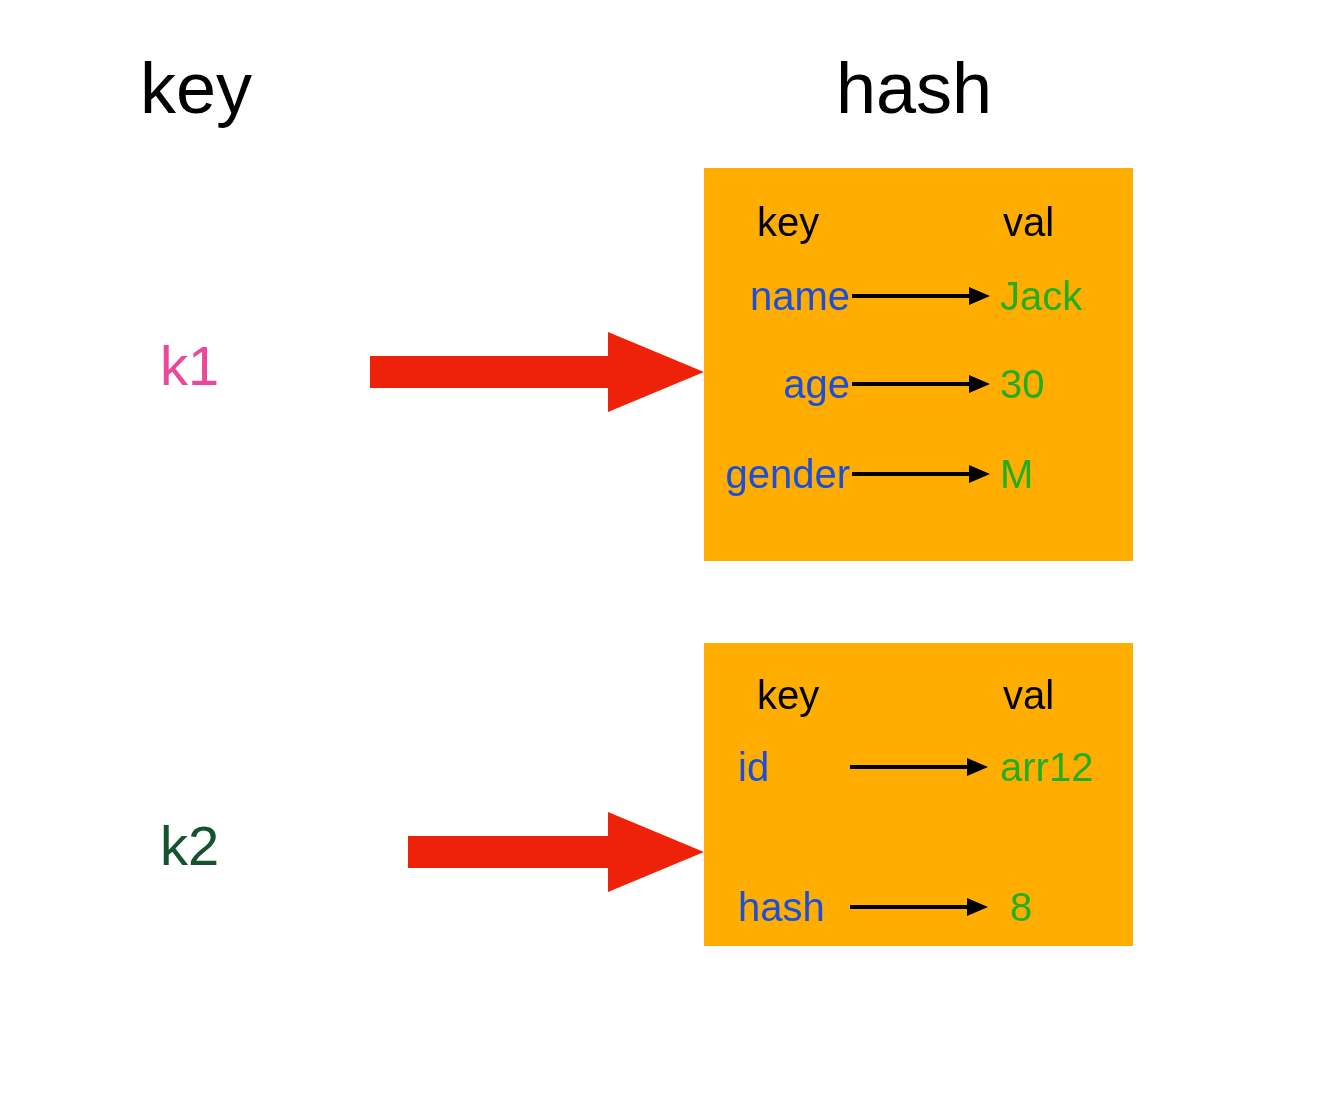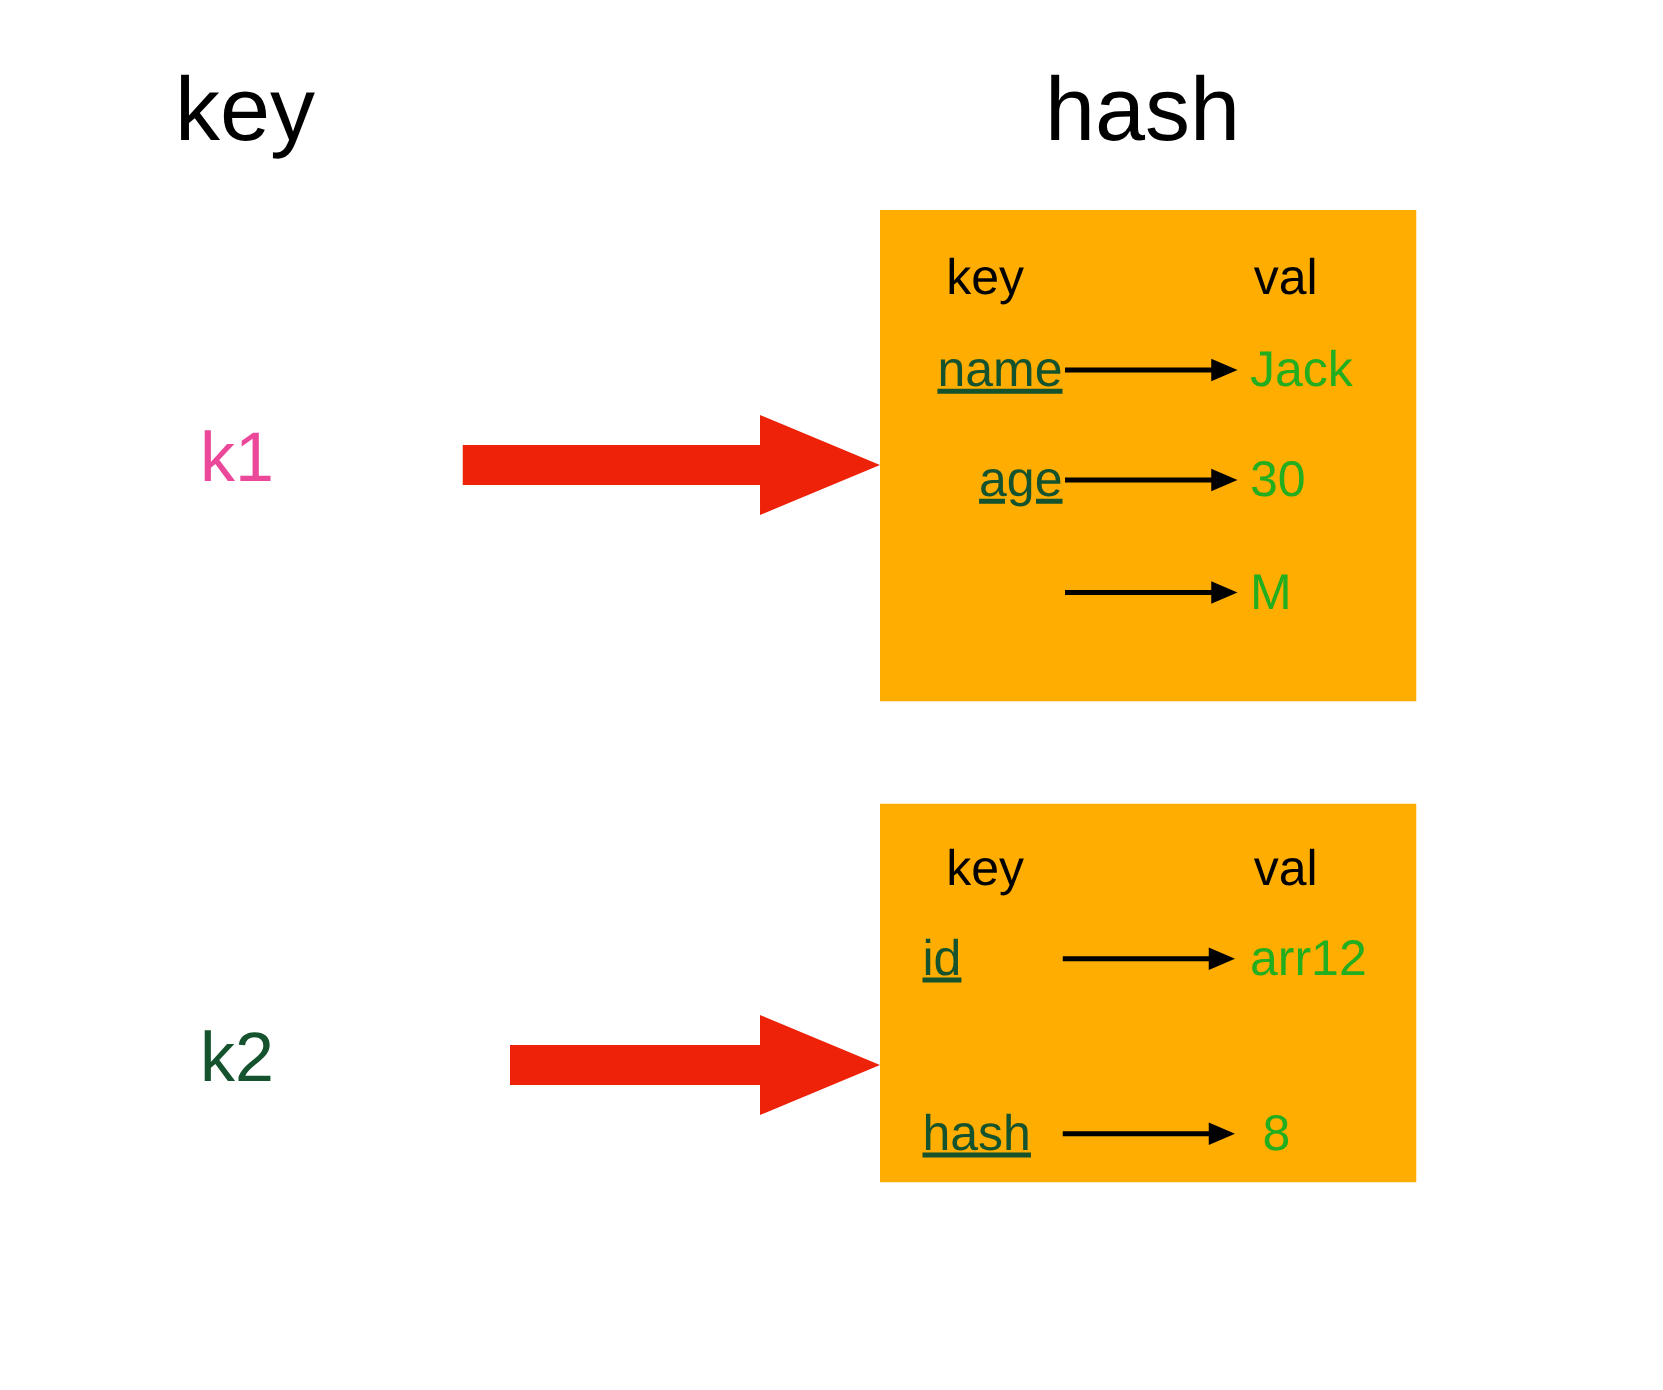--- a/index.html
+++ b/index.html
@@ -76,25 +76,24 @@
   
   .entry-row {
     position: absolute;
     left: 0;
     width: 429px;
     height: 52px;
   }
   .entry-key {
     position: absolute;
     top: 0;
-    color: #14532d;
+    color: #1d4ed8;
     font-size: 40px;
     line-height: 52px;
     white-space: nowrap;
-    text-decoration: underline;
   }
   .entry-val {
     position: absolute;
     top: 0;
     color: #22ae1e;
     font-size: 40px;
     line-height: 52px;
     white-space: nowrap;
   }
   
@@ -143,20 +142,21 @@
     <div class="entry-row" style="top:190px">
       <span class="entry-key">age</span>
       <svg class="thin-arrow" width="140" height="24" viewBox="0 0 140 24" aria-hidden="true">
         <line x1="0" y1="12" x2="122" y2="12" stroke="#000000" stroke-width="4"></line>
         <polygon points="117,3 138,12 117,21" fill="#000000"></polygon>
       </svg>
       <span class="entry-val">30</span>
     </div>
 
     <div class="entry-row" style="top:280px">
+      <span class="entry-key">gender</span>
       <svg class="thin-arrow" width="140" height="24" viewBox="0 0 140 24" aria-hidden="true">
         <line x1="0" y1="12" x2="122" y2="12" stroke="#000000" stroke-width="4"></line>
         <polygon points="117,3 138,12 117,21" fill="#000000"></polygon>
       </svg>
       <span class="entry-val">M</span>
     </div>
   </div>
 
   <div id="key-label-k2" class="key-label" style="color:#14532d">k2</div>
 

